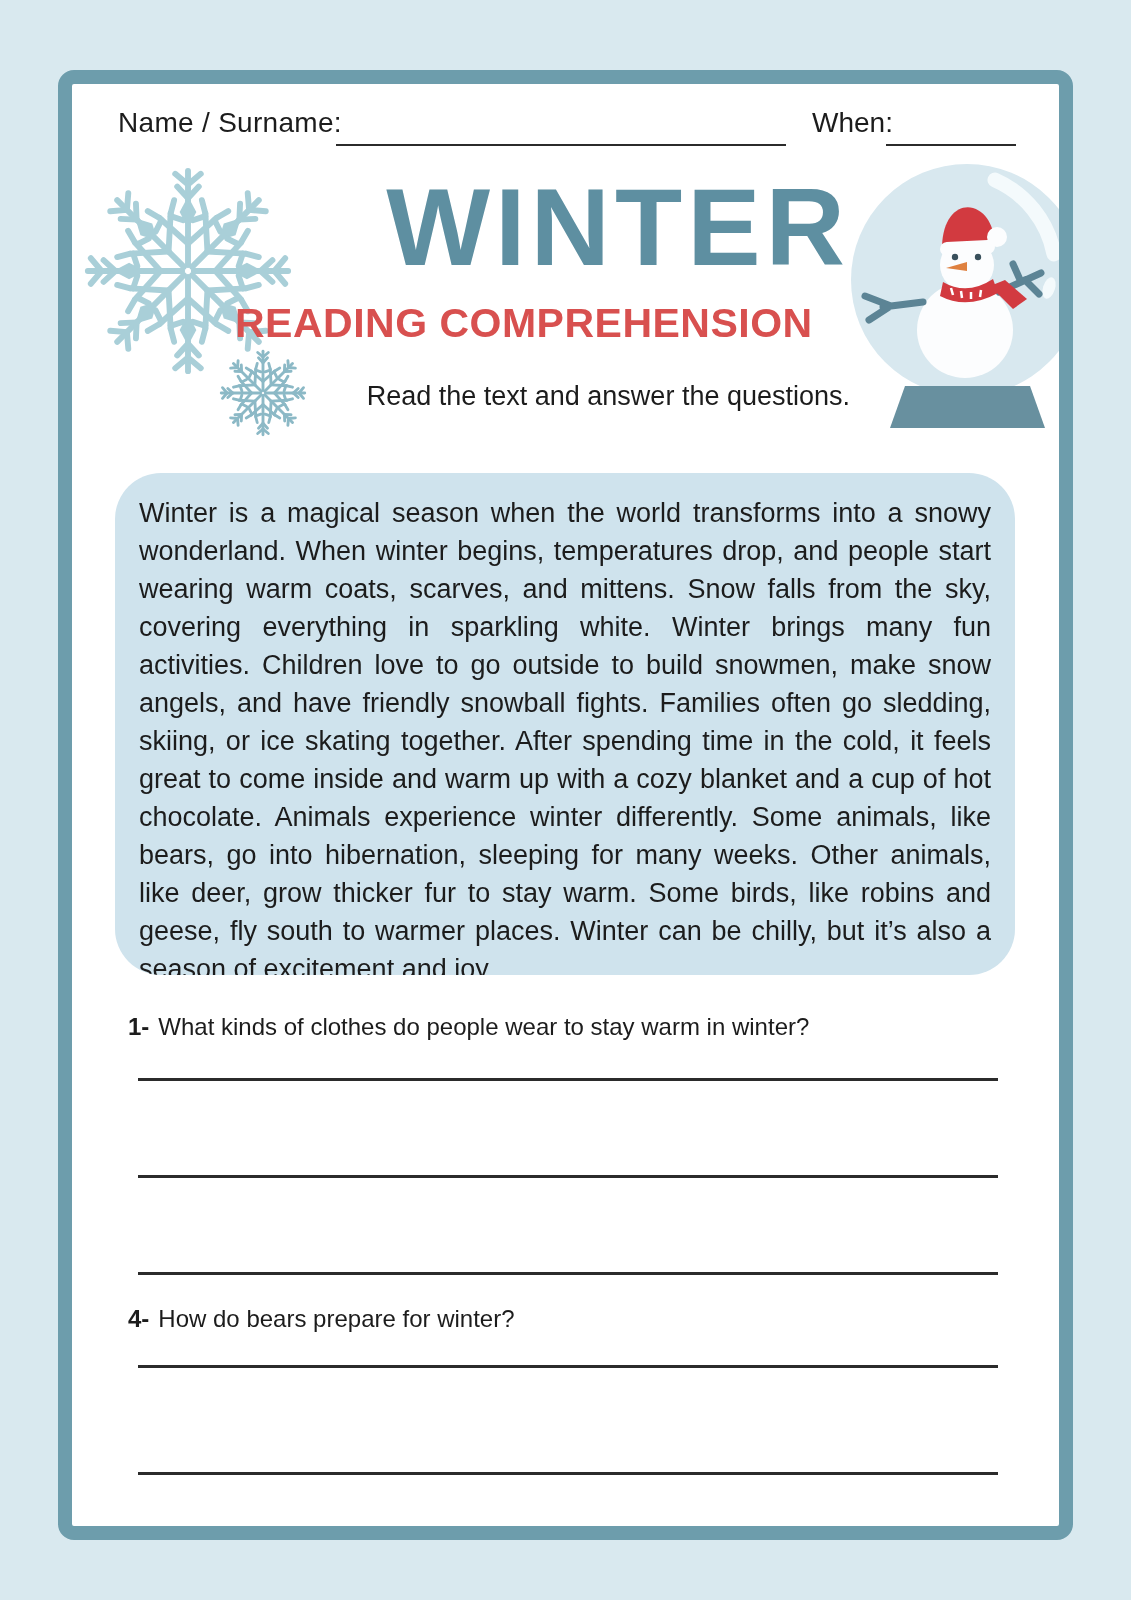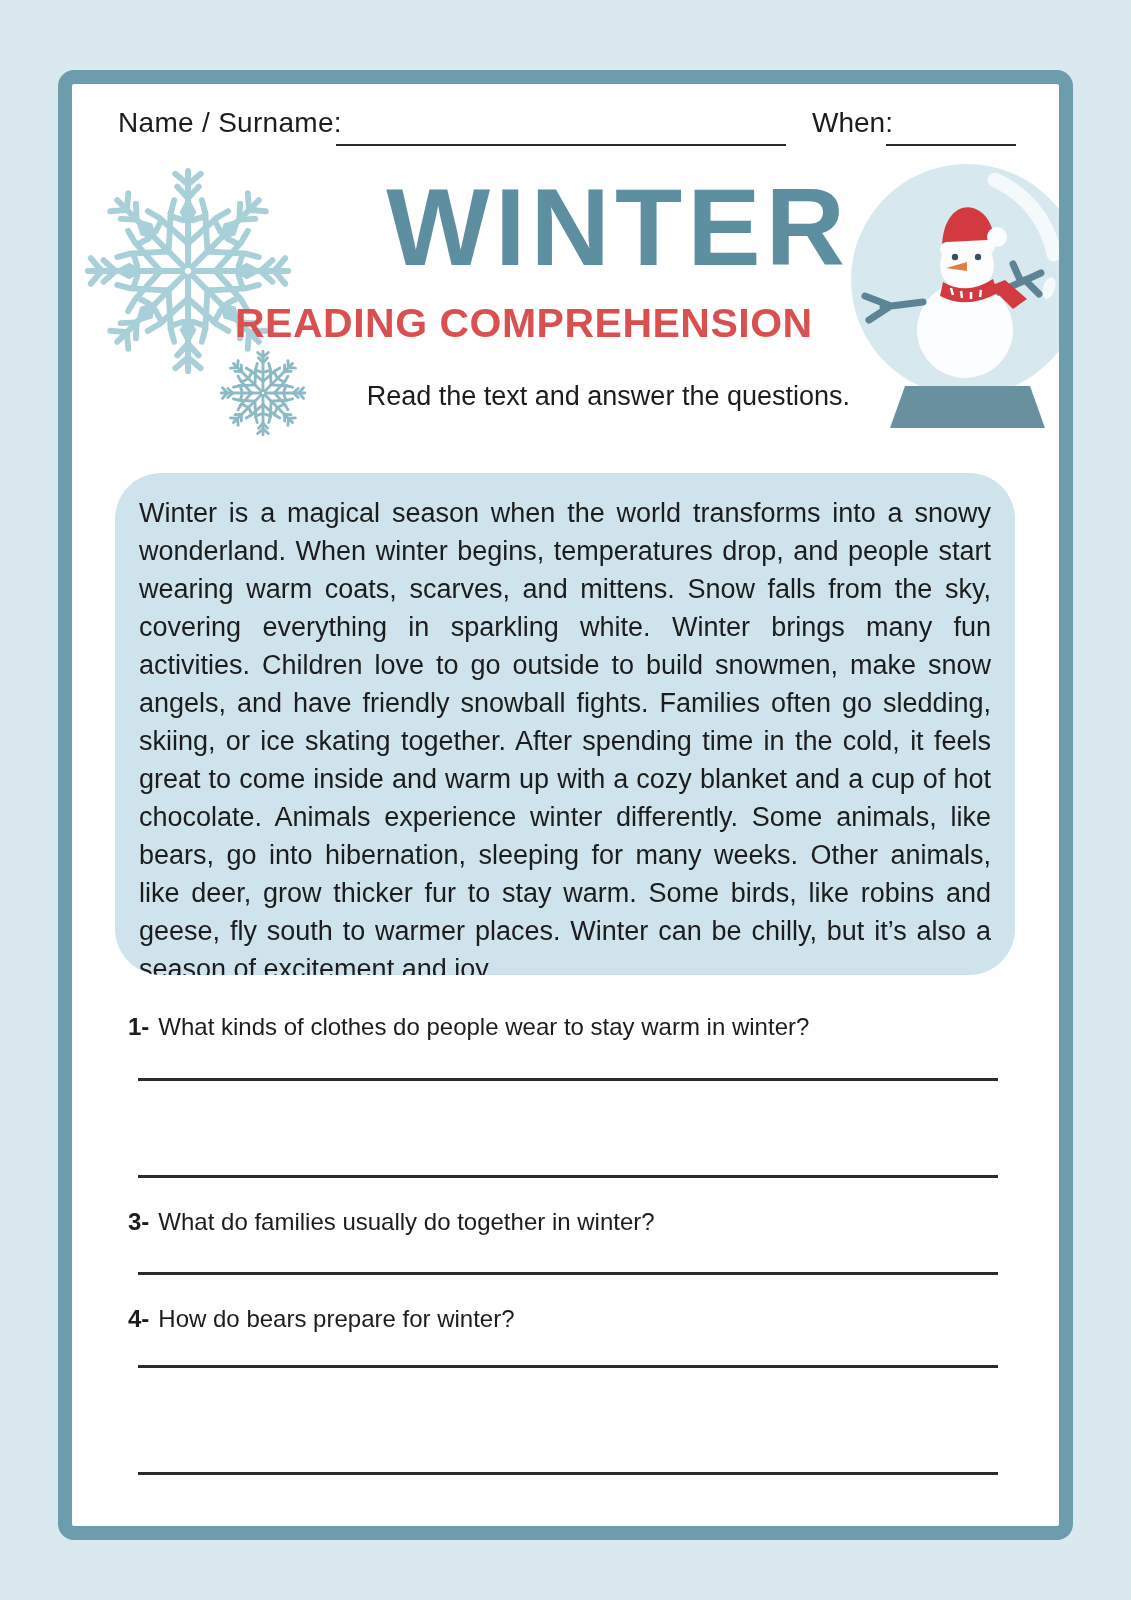--- a/index.html
+++ b/index.html
@@ -134,23 +134,20 @@
 
   <div class="passage">Winter is a magical season when the world transforms into a snowy wonderland. When winter begins, temperatures drop, and people start wearing warm coats, scarves, and mittens. Snow falls from the sky, covering everything in sparkling white. Winter brings many fun activities. Children love to go outside to build snowmen, make snow angels, and have friendly snowball fights. Families often go sledding, skiing, or ice skating together. After spending time in the cold, it feels great to come inside and warm up with a cozy blanket and a cup of hot chocolate. Animals experience winter differently. Some animals, like bears, go into hibernation, sleeping for many weeks. Other animals, like deer, grow thicker fur to stay warm. Some birds, like robins and geese, fly south to warmer places. Winter can be chilly, but it’s also a season of excitement and joy.</div>
 
   <div class="question" style="top:929px">
     <b>1-</b><span>What kinds of clothes do people wear to stay warm in winter?</span>
   </div>
   <div class="answer-line" style="top:994px"></div>
 
   <div class="answer-line" style="top:1091px"></div>
 
-  <div class="question" style="top:1124px">
-    <b>3-</b><span>What do families usually do together in winter?</span>
-  </div>
   <div class="answer-line" style="top:1188px"></div>
 
   <div class="question" style="top:1221px">
     <b>4-</b><span>How do bears prepare for winter?</span>
   </div>
   <div class="answer-line" style="top:1281px"></div>
 
   <div class="answer-line" style="top:1388px"></div>
 
 </div>

